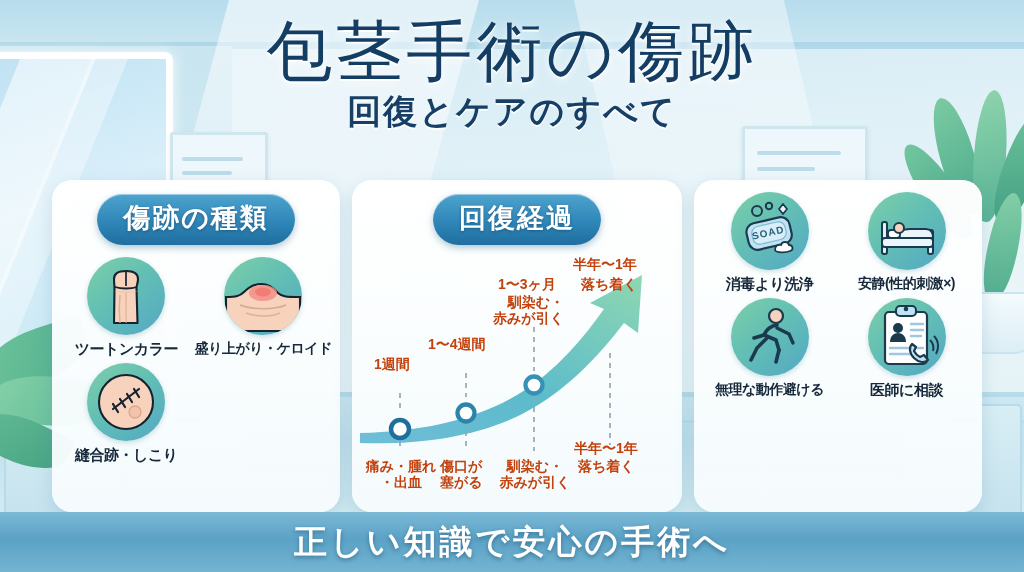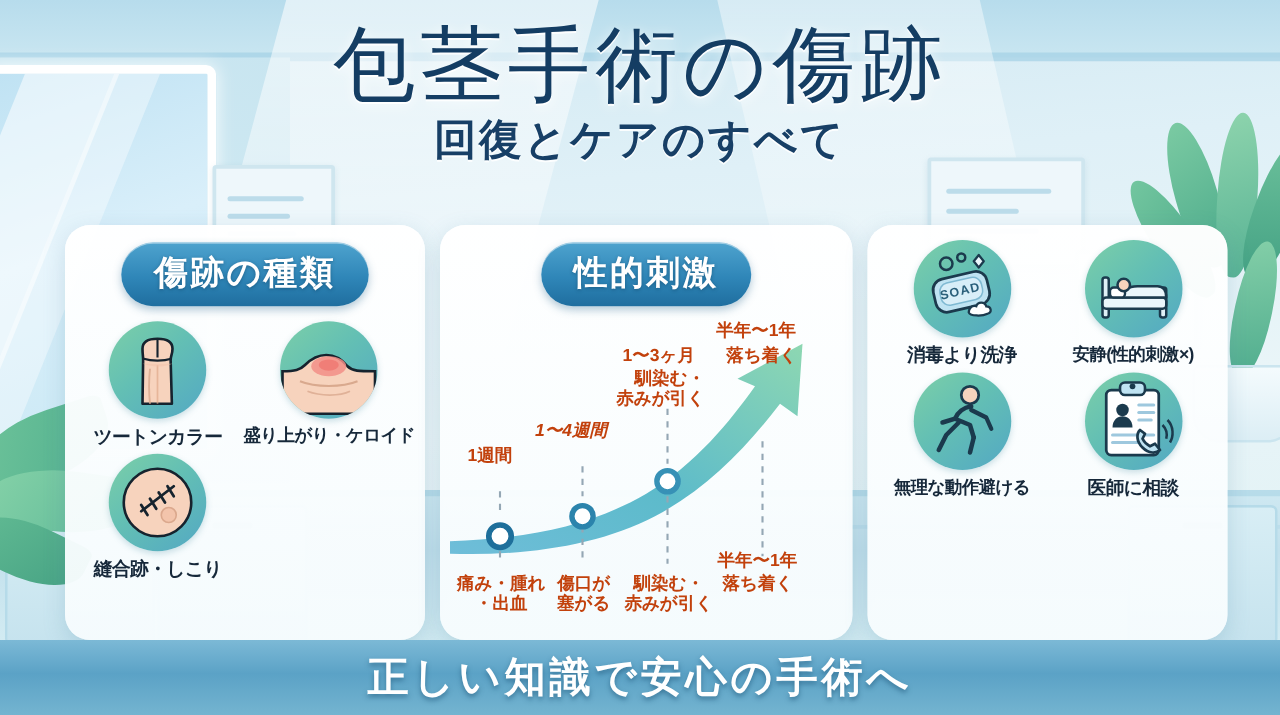--- a/index.html
+++ b/index.html
@@ -217,21 +217,21 @@
           </svg>
         </div>
         <div class="icap">縫合跡・しこり</div>
       </div>
 
     </div>
   </div>
 
   <div class="panel" id="panel-recovery">
     <div class="panel-inner-sheen"></div>
-    <div class="pill">性的刺激</div>
+    <div class="pill">回復経過</div>
 
     <div class="tl">
       <svg viewBox="0 0 330 262" width="330" height="262">
         <defs>
           <linearGradient id="arrowGrad" x1="0" y1="1" x2="1" y2="0">
             <stop offset="0%" stop-color="#63b8d6"></stop>
             <stop offset="45%" stop-color="#4fb5c6"></stop>
             <stop offset="100%" stop-color="#84d4ab"></stop>
           </linearGradient>
         </defs>
@@ -251,37 +251,37 @@
         </g>
 
         <g>
           <circle cx="48" cy="184" r="9" fill="#ffffff" stroke="#1e6f9b" stroke-width="4.5"></circle>
           <circle cx="114" cy="168" r="8.5" fill="#ffffff" stroke="#2b84ac" stroke-width="4.3"></circle>
           <circle cx="182" cy="140" r="8.5" fill="#ffffff" stroke="#3791b6" stroke-width="4.3"></circle>
         </g>
       </svg>
 
       <div class="tl-lab" style="left:22px;top:112px;">1週間</div>
-      <div class="tl-lab" style="left:76px;top:92px;font-style:italic;">1〜4週間</div>
+      <div class="tl-lab" style="left:76px;top:92px;">1〜4週間</div>
       <div class="tl-lab" style="left:146px;top:32px;">1〜3ヶ月</div>
       <div class="tl-lab" style="left:221px;top:12px;">半年〜1年</div>
 
       <div class="tl-lab" style="left:141px;top:50px;text-align:right;">
         <span>馴染む・</span><br>
         <span>赤みが引く</span>
       </div>
       <div class="tl-lab" style="left:229px;top:32px;">落ち着く</div>
 
       <div class="tl-lab" style="left:222px;top:196px;">半年〜1年</div>
 
       <div class="tl-lab" style="left:10px;top:214px;text-align:center;width:78px;">
         <span>痛み・腫れ</span><br>
         <span>・出血</span>
       </div>
-      <div class="tl-lab" style="left:88px;top:214px;text-align:center;width:54px;">
+      <div class="tl-lab" style="left:88px;top:214px;width:54px;">
         <span>傷口が</span><br>
         <span>塞がる</span>
       </div>
       <div class="tl-lab" style="left:146px;top:214px;text-align:center;width:74px;">
         <span>馴染む・</span><br>
         <span>赤みが引く</span>
       </div>
       <div class="tl-lab" style="left:226px;top:214px;">落ち着く</div>
     </div>
   </div>

